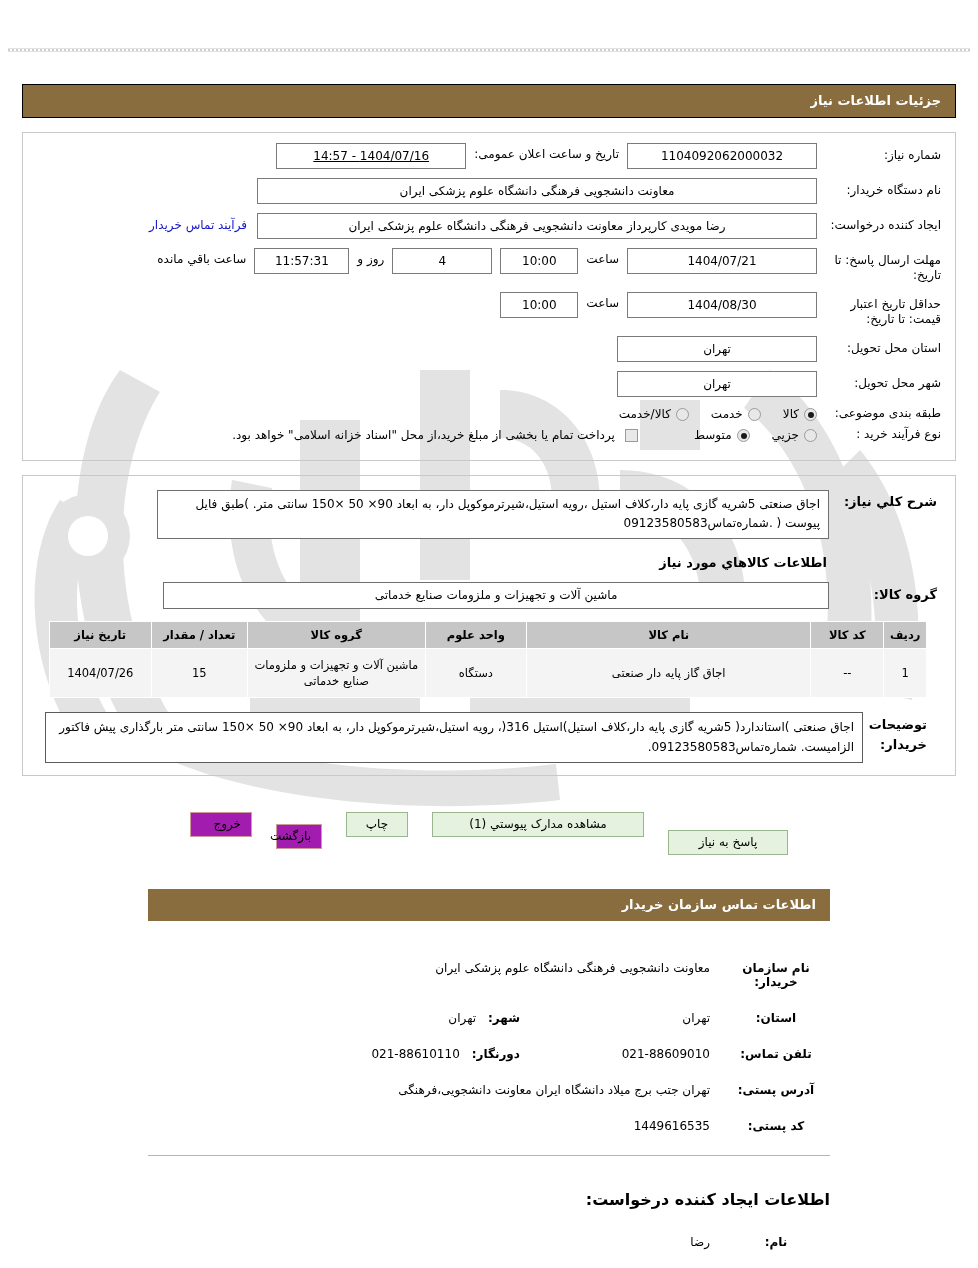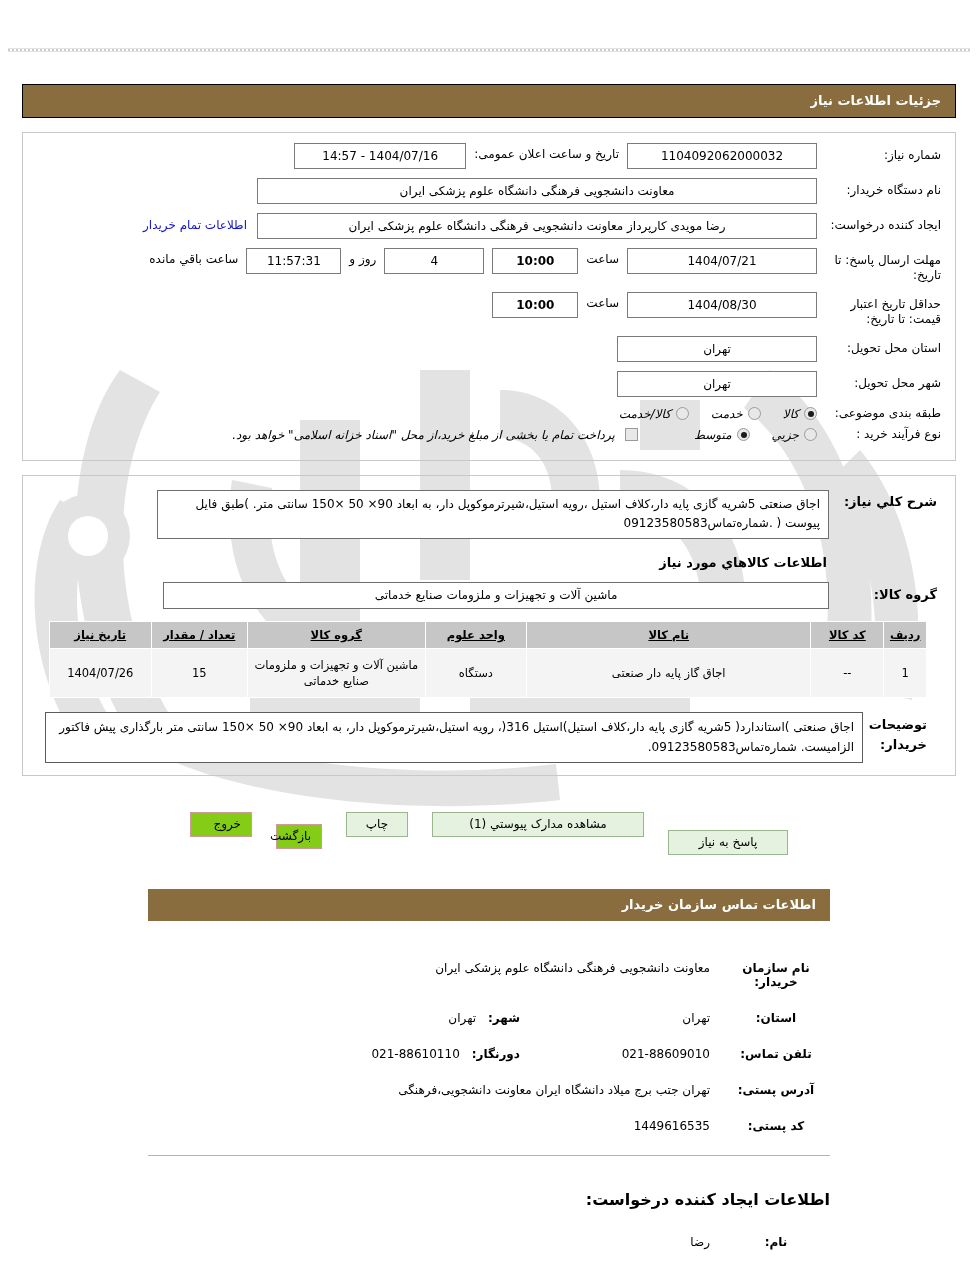--- a/index.html
+++ b/index.html
@@ -109,31 +109,31 @@
   .link {
     color: #1414c8;
     font-size: 12px;
     padding: 5px 10px 0 6px;
     white-space: nowrap;
     cursor: pointer;
   }
 
   
   .w190 { width: 190px; }
-  .w185 { width: 172px; }
+  .w185 { width: 190px; text-decoration: underline; }
   .w560 { width: 560px; }
   .w200d { width: 200px; }
-  .w90  { width: 86px; font-weight: bold;  }
+  .w90  { width: 78px;  }
   .w100 { width: 100px; }
   .w95  { width: 95px;  }
 
   
   .radio-row { display: flex; align-items: center; margin-bottom: 6px; }
   .radio-group { display: flex; align-items: center; gap: 0; }
-  .ritem { display: flex; align-items: flex-start; margin-left: 22px; font-style: italic; }
+  .ritem { display: flex; align-items: flex-end; margin-left: 22px; }
   .radio {
     width: 13px; height: 13px; border-radius: 50%;
     border: 1px solid #9a9a9a;
     background: #e8e8e8;
     display: inline-block;
     position: relative;
     margin-left: 5px;
   }
   .radio.on::after {
     content: "";
@@ -199,21 +199,20 @@
     font-size: 11.5px;
   }
   table.items th {
     background: #c6c6c6;
     border: 1px solid #fff;
     font-weight: bold;
     padding: 6px 4px;
     text-align: center;
     color: #000;
     font-size: 11.5px;
-    text-decoration: underline;
   }
   table.items td {
     background: #f4f4f4;
     border: 1px solid #fff;
     padding: 8px 4px;
     text-align: center;
     color: #000;
     line-height: 16px;
   }
 
@@ -246,21 +245,21 @@
   .btn {
     border: 1px solid #8c8c8c;
     font-size: 12px;
     padding: 4px 10px;
     text-align: center;
     cursor: pointer;
     white-space: nowrap;
     line-height: 15px;
   }
   .btn.green { background: #e6f2e0; border-color: #9ab68e; color: #000; }
-  .btn.pink  { background: #84cc16; border-color: #cf9a9a; color: #000; padding-left: 34px; }
+  .btn.pink  { background: #a21caf; border-color: #cf9a9a; color: #000; padding-left: 34px; }
   .btn.b-answer { width: 120px; margin-top: 36px; }
   .btn.b-docs   { width: 212px; }
   .btn.b-print  { width: 62px; }
   .btn.b-back   { width: 46px; margin-top: 24px; }
   .btn.b-exit   { width: 62px; }
 
   
   .contact-area { margin: 40px 148px 0 148px; }
   .crow {
     display: flex;
@@ -340,21 +339,21 @@
     </div>
 
     <div class="frow">
       <div class="flabel">نام دستگاه خریدار:</div>
       <div class="fbox w560">معاونت دانشجویی فرهنگی دانشگاه علوم پزشکی ایران</div>
     </div>
 
     <div class="frow">
       <div class="flabel">ایجاد کننده درخواست:</div>
       <div class="fbox w560">رضا مویدی کارپرداز معاونت دانشجویی فرهنگی دانشگاه علوم پزشکی ایران</div>
-      <div class="link">اطلاعات تمام خریدار</div>
+      <div class="link">فرآیند تماس خریدار</div>
     </div>
 
     <div class="frow">
       <div class="flabel">مهلت ارسال پاسخ: تا تاریخ:</div>
       <div class="fbox w190">1404/07/21</div>
       <div class="inline-lbl">ساعت</div>
       <div class="fbox w90">10:00</div>
       <div style="width:8px"></div>
       <div class="fbox w100">4</div>
       <div class="inline-lbl">روز و</div>

